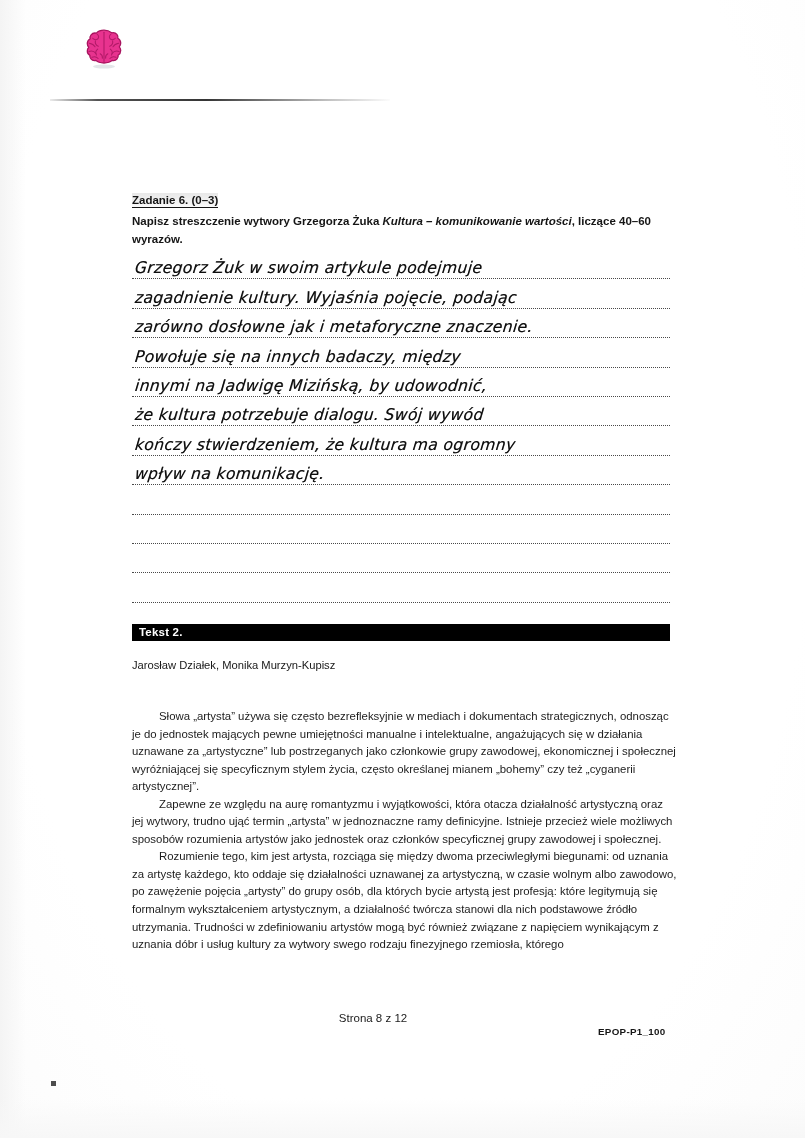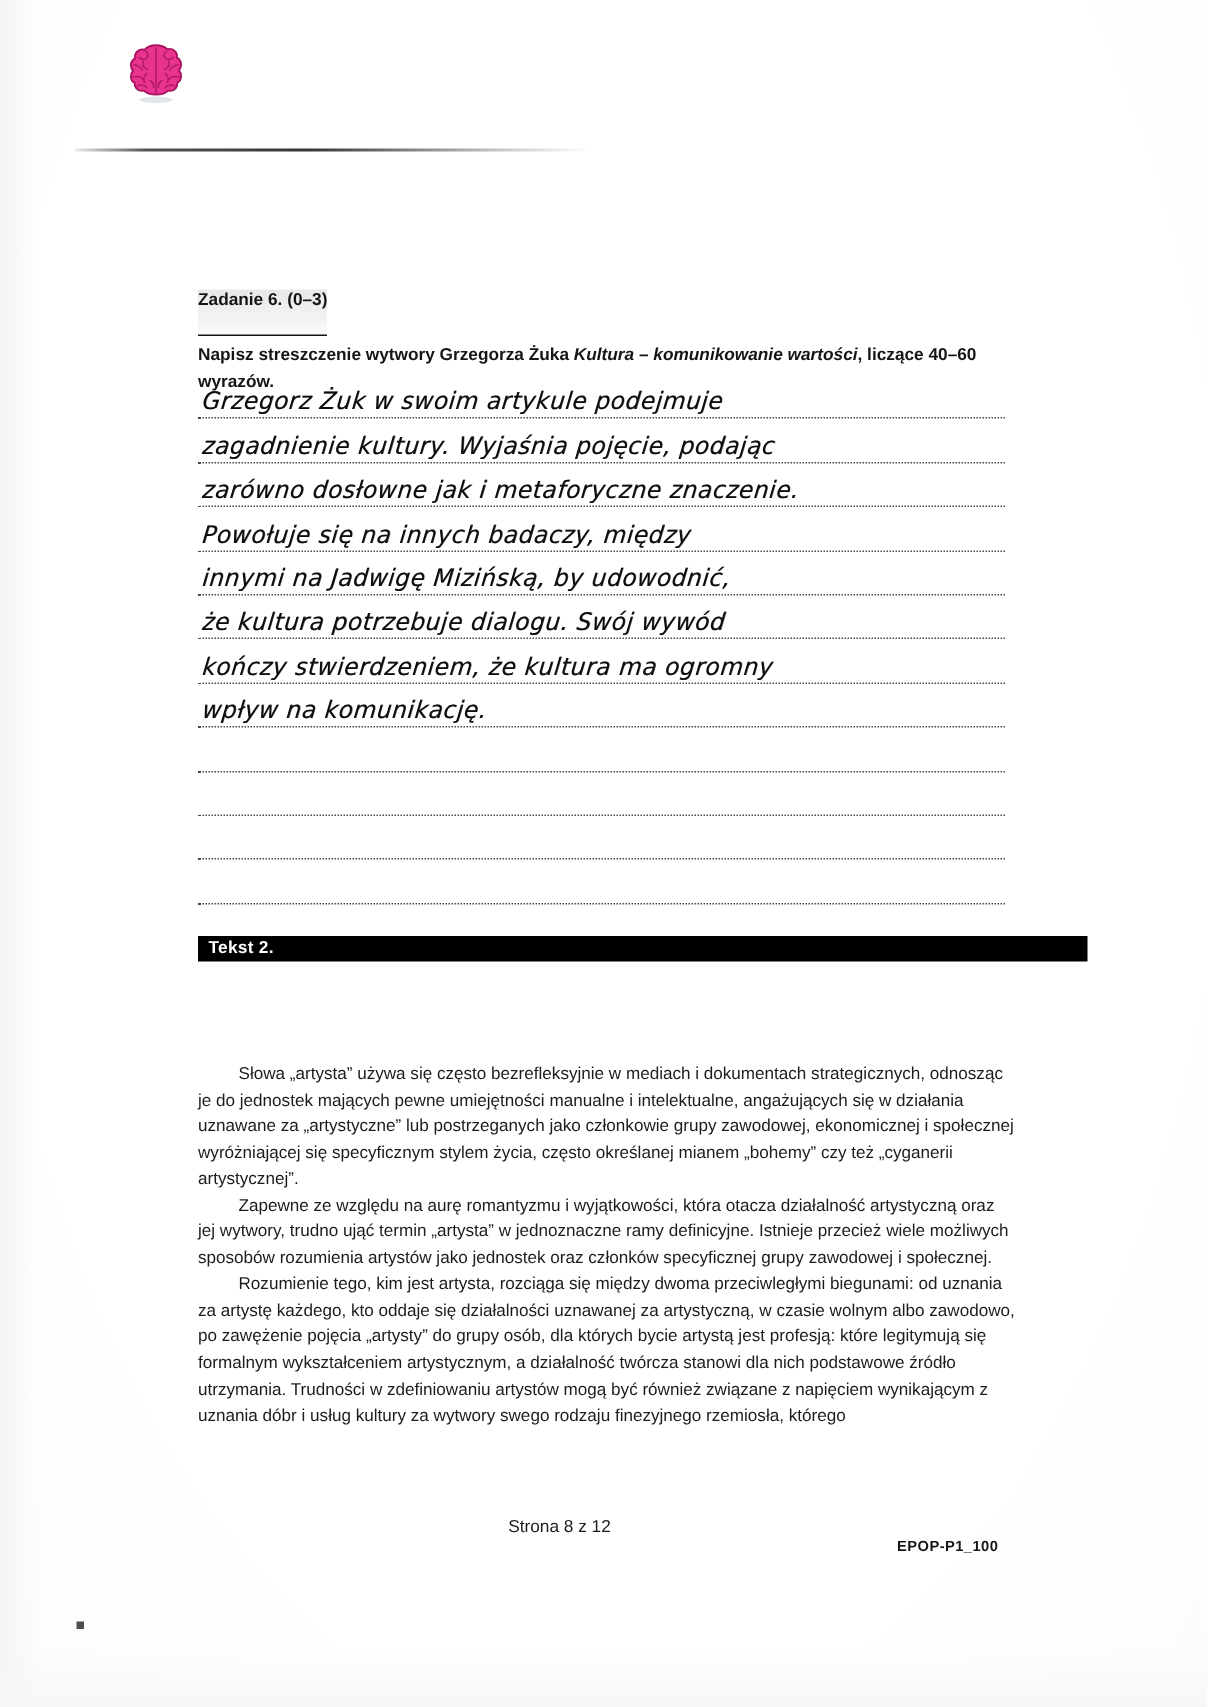--- a/index.html
+++ b/index.html
@@ -87,21 +87,21 @@
     left: 132px;
     top: 190px;
     width: 538px;
   }
   .task-number {
     display: inline-block;
     font-size: 11.5px;
     font-weight: 700;
     color: #151515;
     border-bottom: 1.3px solid #151515;
-    padding-bottom: 16px;
+    padding-bottom: 0px;
     line-height: 14px;
     background: linear-gradient(to bottom, #e8e8e8 0%, #f2f2f2 60%, #fafafa 100%);
   }
   .task-instruction {
     font-size: 11.5px;
     font-weight: 700;
     color: #151515;
     line-height: 17.5px;
     margin-top: 5px;
     width: 534px;
@@ -142,21 +142,21 @@
     transform: skewX(-6deg) scaleY(1.04);
     transform-origin: left bottom;
     text-shadow: 0.35px 0 0 rgba(0,0,0,0.55);
   }
 
   
   .text-band {
     position: absolute;
     left: 132px;
     top: 624px;
-    width: 593px;
+    width: 538px;
     height: 17px;
     background: #000000;
     color: #ffffff;
     font-size: 11.5px;
     font-weight: 700;
     line-height: 17px;
     padding-left: 7px;
     box-sizing: border-box;
     letter-spacing: 0.2px;
   }
@@ -311,20 +311,21 @@
       <div class="rule"></div>
     </div>
     <div class="answer-line">
       <div class="rule"></div>
     </div>
   </div>
 
 <div class="text-band">Tekst 2.</div>
 
 <div class="source-block">
+  <div class="source-authors">Jarosław Działek, Monika Murzyn-Kupisz</div>
 </div>
 
 <div class="body-text" id="body-text">
     <p>Słowa „artysta” używa się często bezrefleksyjnie w mediach i dokumentach strategicznych, odnosząc je do jednostek mających pewne umiejętności manualne i intelektualne, angażujących się w działania uznawane za „artystyczne” lub postrzeganych jako członkowie grupy zawodowej, ekonomicznej i społecznej wyróżniającej się specyficznym stylem życia, często określanej mianem „bohemy” czy też „cyganerii artystycznej”.</p>
     <p>Zapewne ze względu na aurę romantyzmu i wyjątkowości, która otacza działalność artystyczną oraz jej wytwory, trudno ująć termin „artysta” w jednoznaczne ramy definicyjne. Istnieje przecież wiele możliwych sposobów rozumienia artystów jako jednostek oraz członków specyficznej grupy zawodowej i społecznej.</p>
     <p>Rozumienie tego, kim jest artysta, rozciąga się między dwoma przeciwległymi biegunami: od uznania za artystę każdego, kto oddaje się działalności uznawanej za artystyczną, w czasie wolnym albo zawodowo, po zawężenie pojęcia „artysty” do grupy osób, dla których bycie artystą jest profesją: które legitymują się formalnym wykształceniem artystycznym, a działalność twórcza stanowi dla nich podstawowe źródło utrzymania. Trudności w zdefiniowaniu artystów mogą być również związane z napięciem wynikającym z uznania dóbr i usług kultury za wytwory swego rodzaju finezyjnego rzemiosła, którego</p>
   </div>
 
 <div class="footer-page">Strona 8 z 12</div>
 <div class="footer-code">EPOP-P1_100</div>

